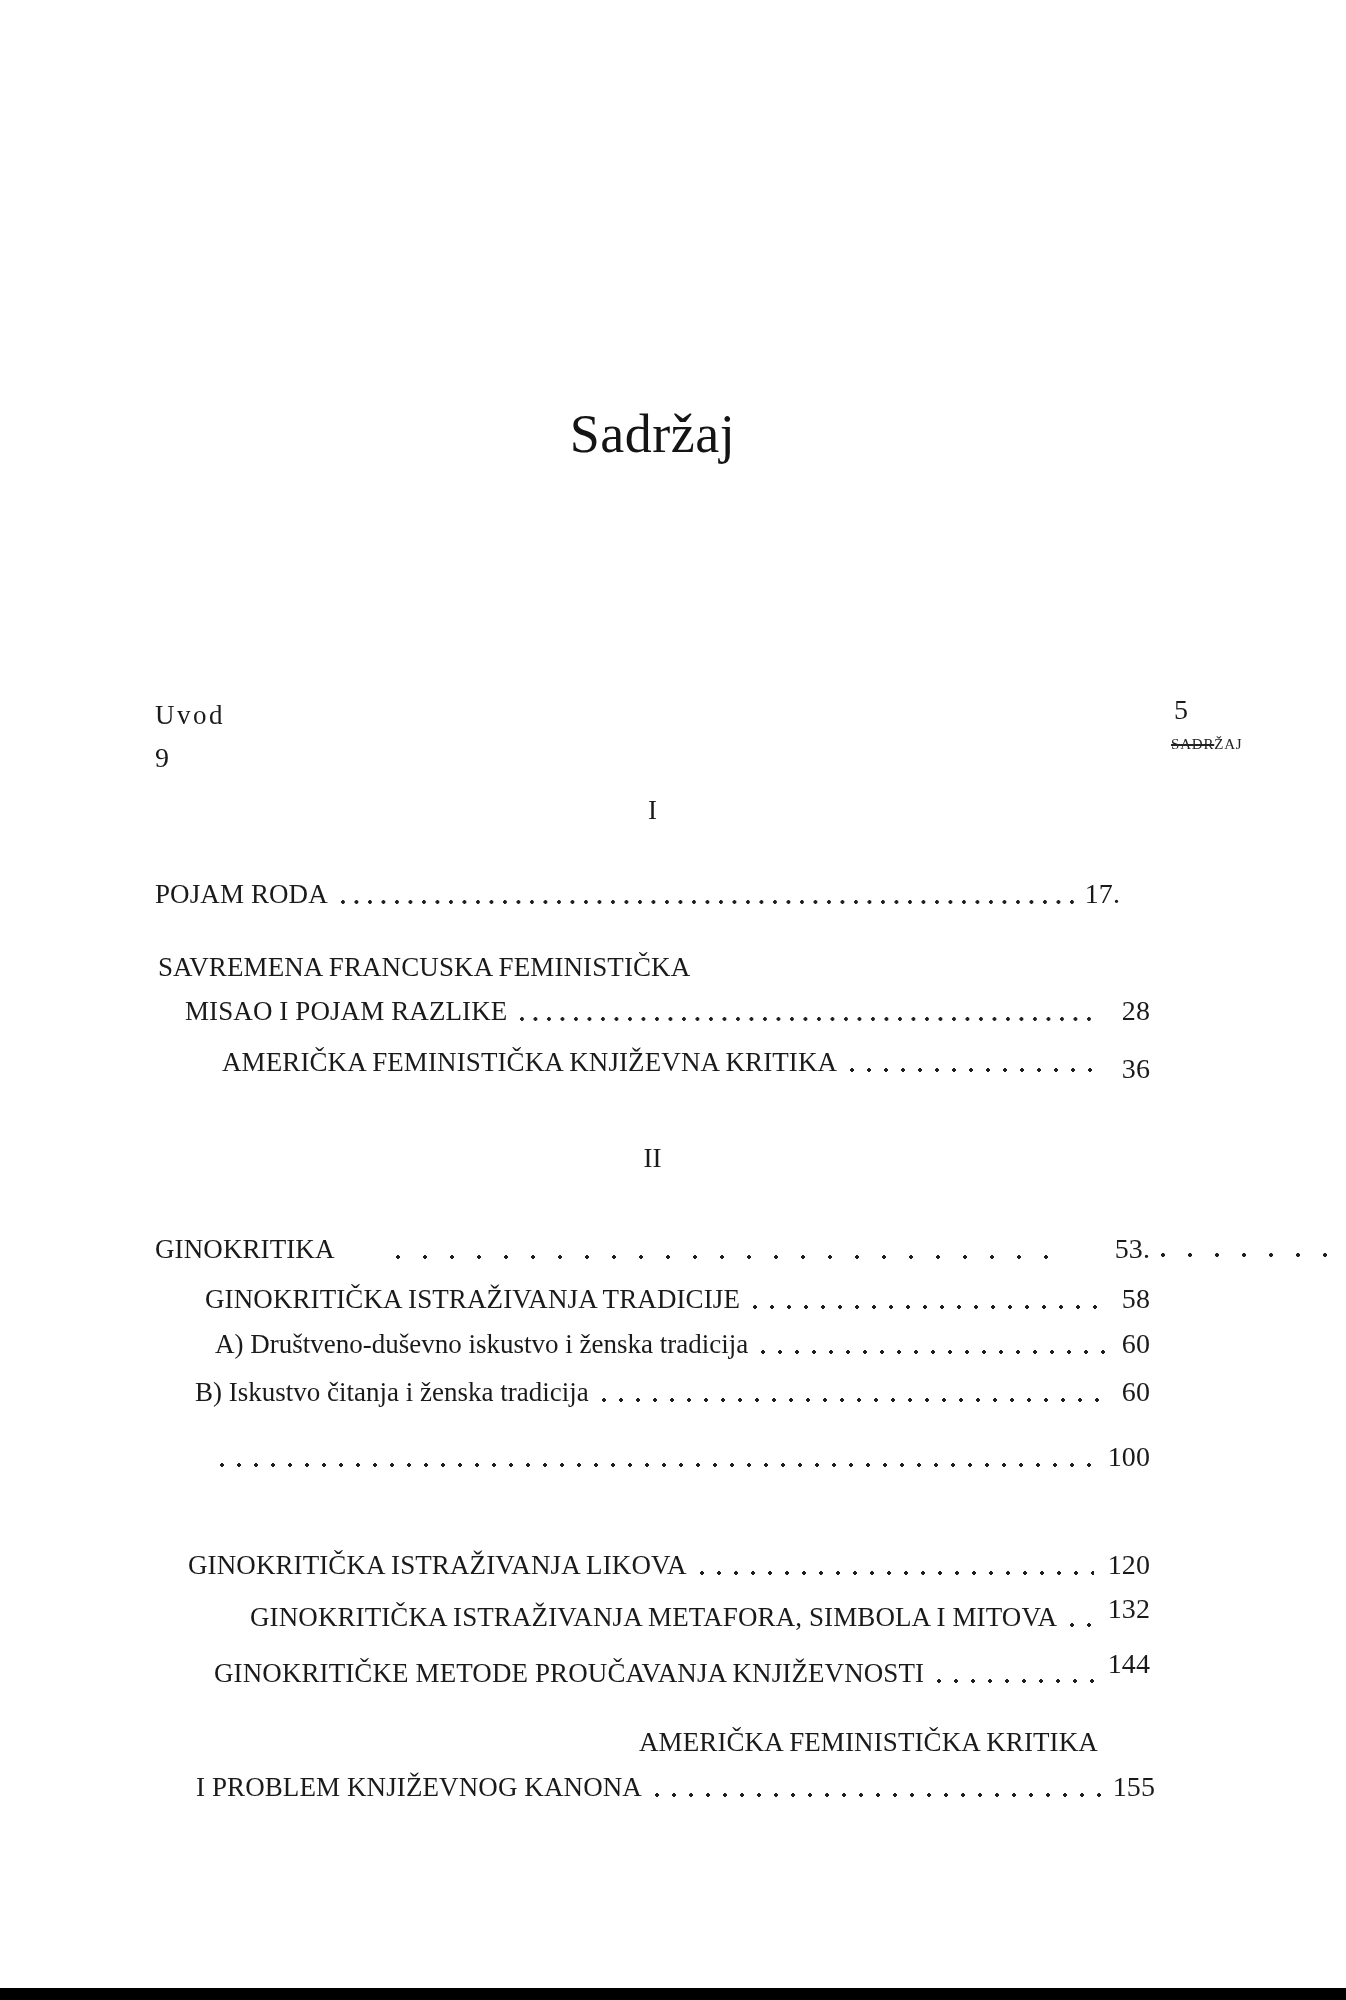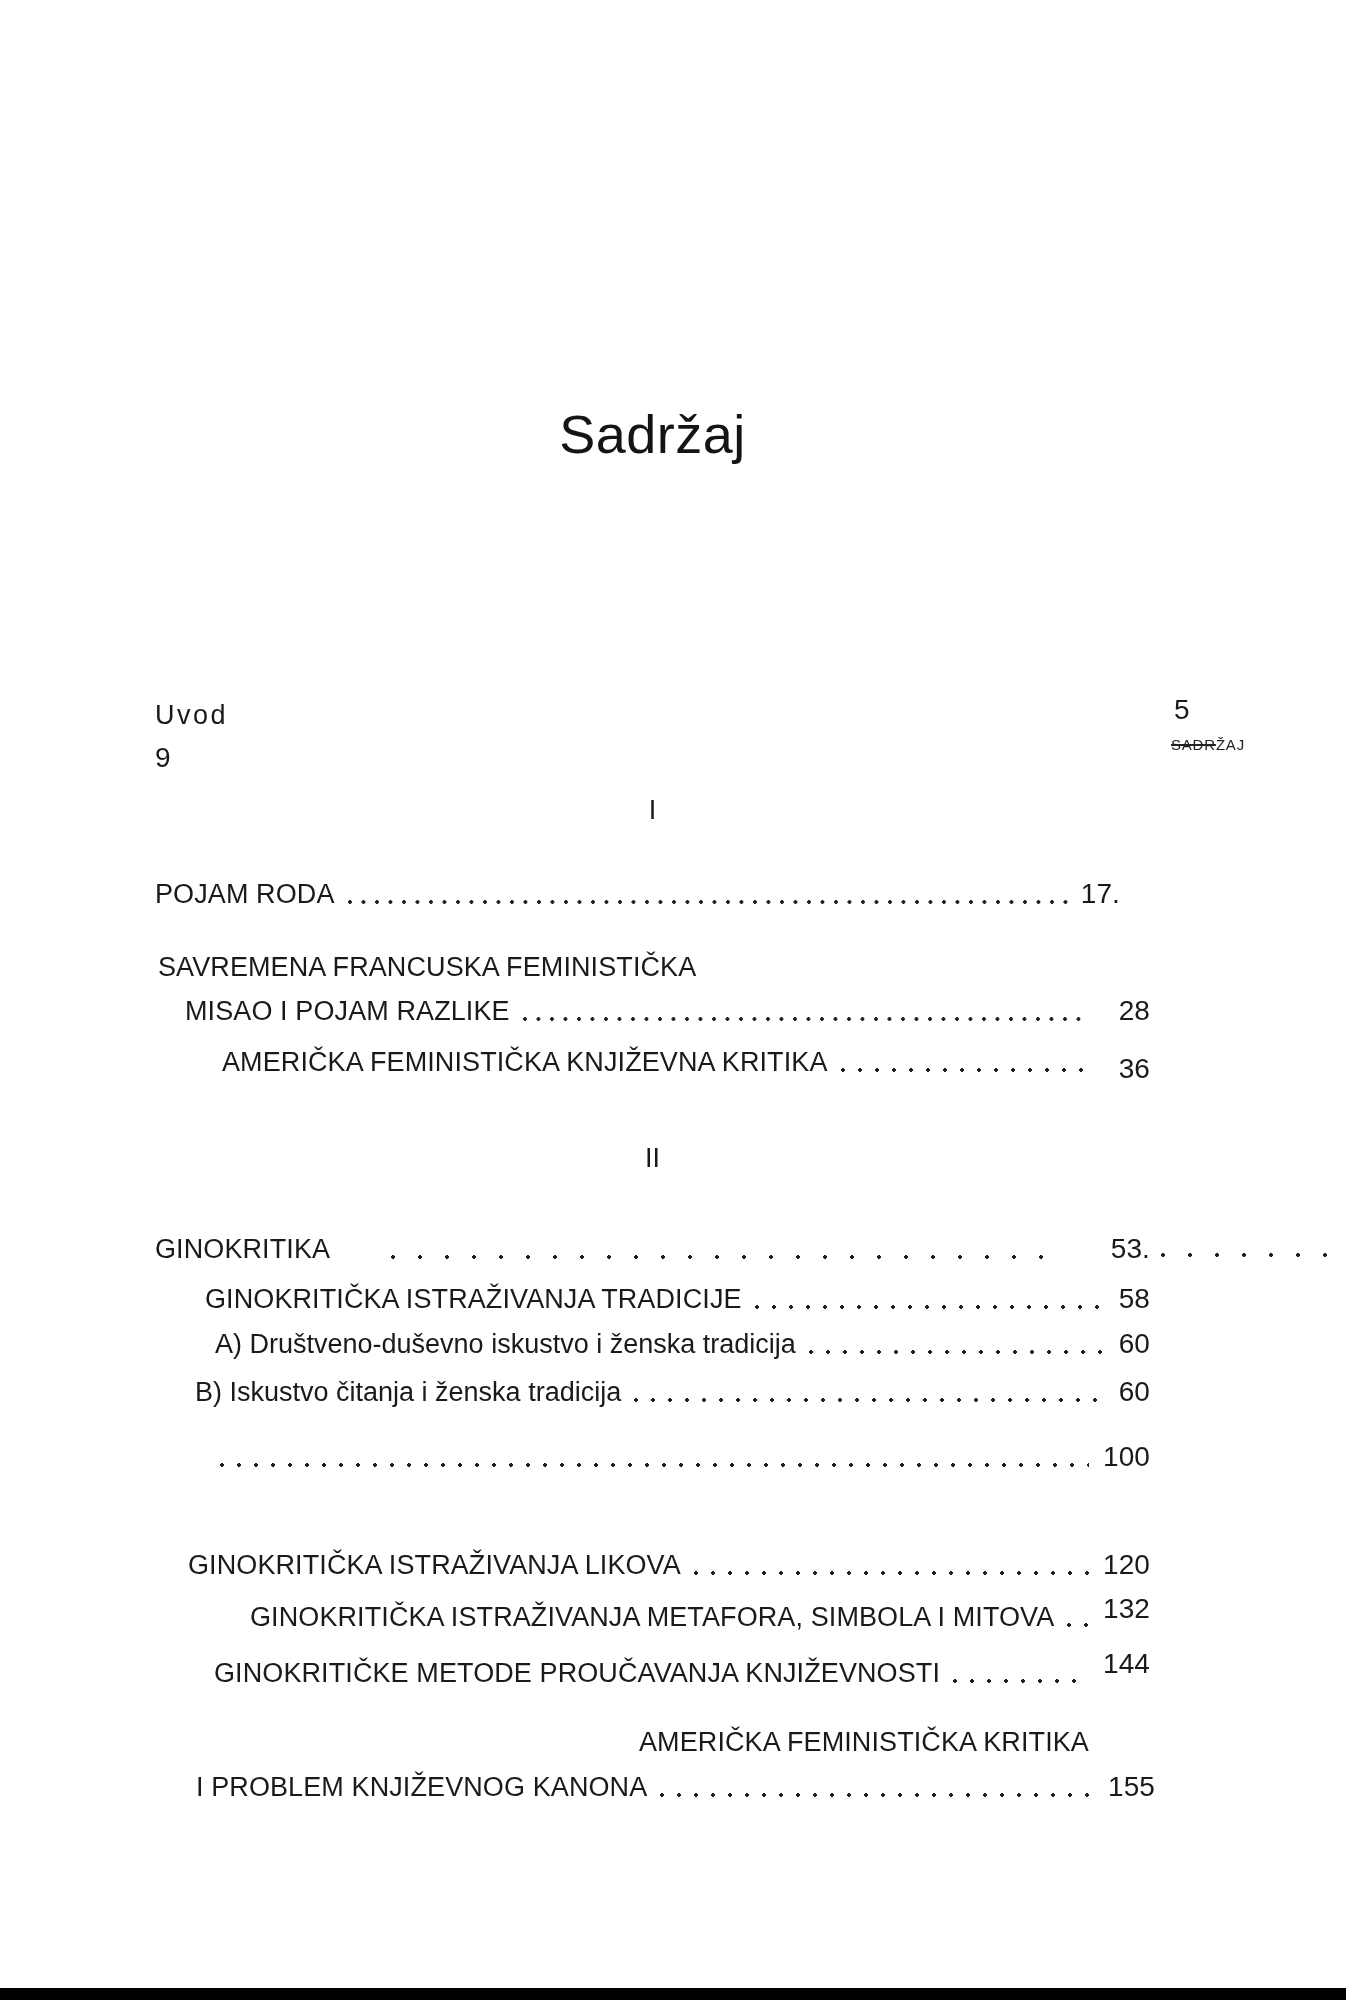--- a/index.html
+++ b/index.html
@@ -1,18 +1,18 @@
 <!DOCTYPE html>
 <html><head>
 <meta charset="utf-8">
 <style>
   html,body{margin:0;padding:0;background:#fff;}
   .page{
     position:relative;width:1346px;height:2000px;background:#ffffff;
-    font-family:Liberation Sans, sans-serif;color:#1a1a1a;overflow:hidden;
+    font-family:Liberation Serif, serif;color:#1a1a1a;overflow:hidden;
   }
   .doc-title{
     position:absolute;top:403px;left:155px;right:196px;
     text-align:center;font-size:54px;font-weight:400;color:#141414;
     letter-spacing:0.5px;
   }
   .row{
     position:absolute;display:flex;align-items:baseline;
     font-size:27px;font-weight:400;white-space:nowrap;letter-spacing:0.1px;
     left:155px;right:196px;

